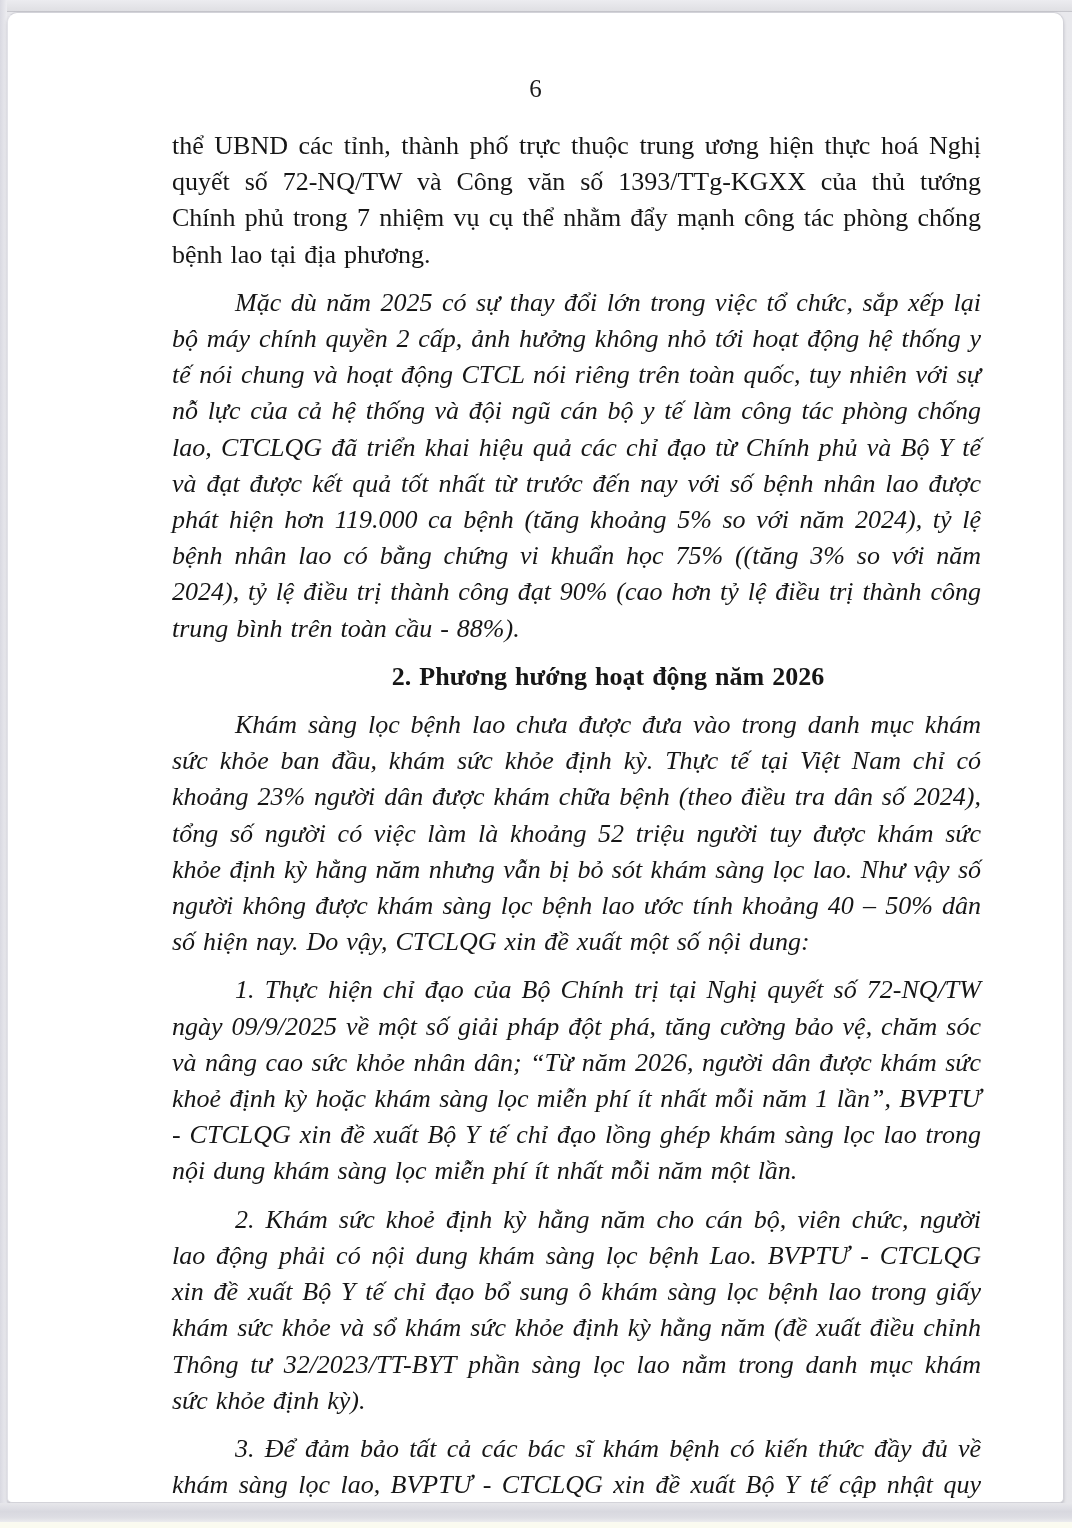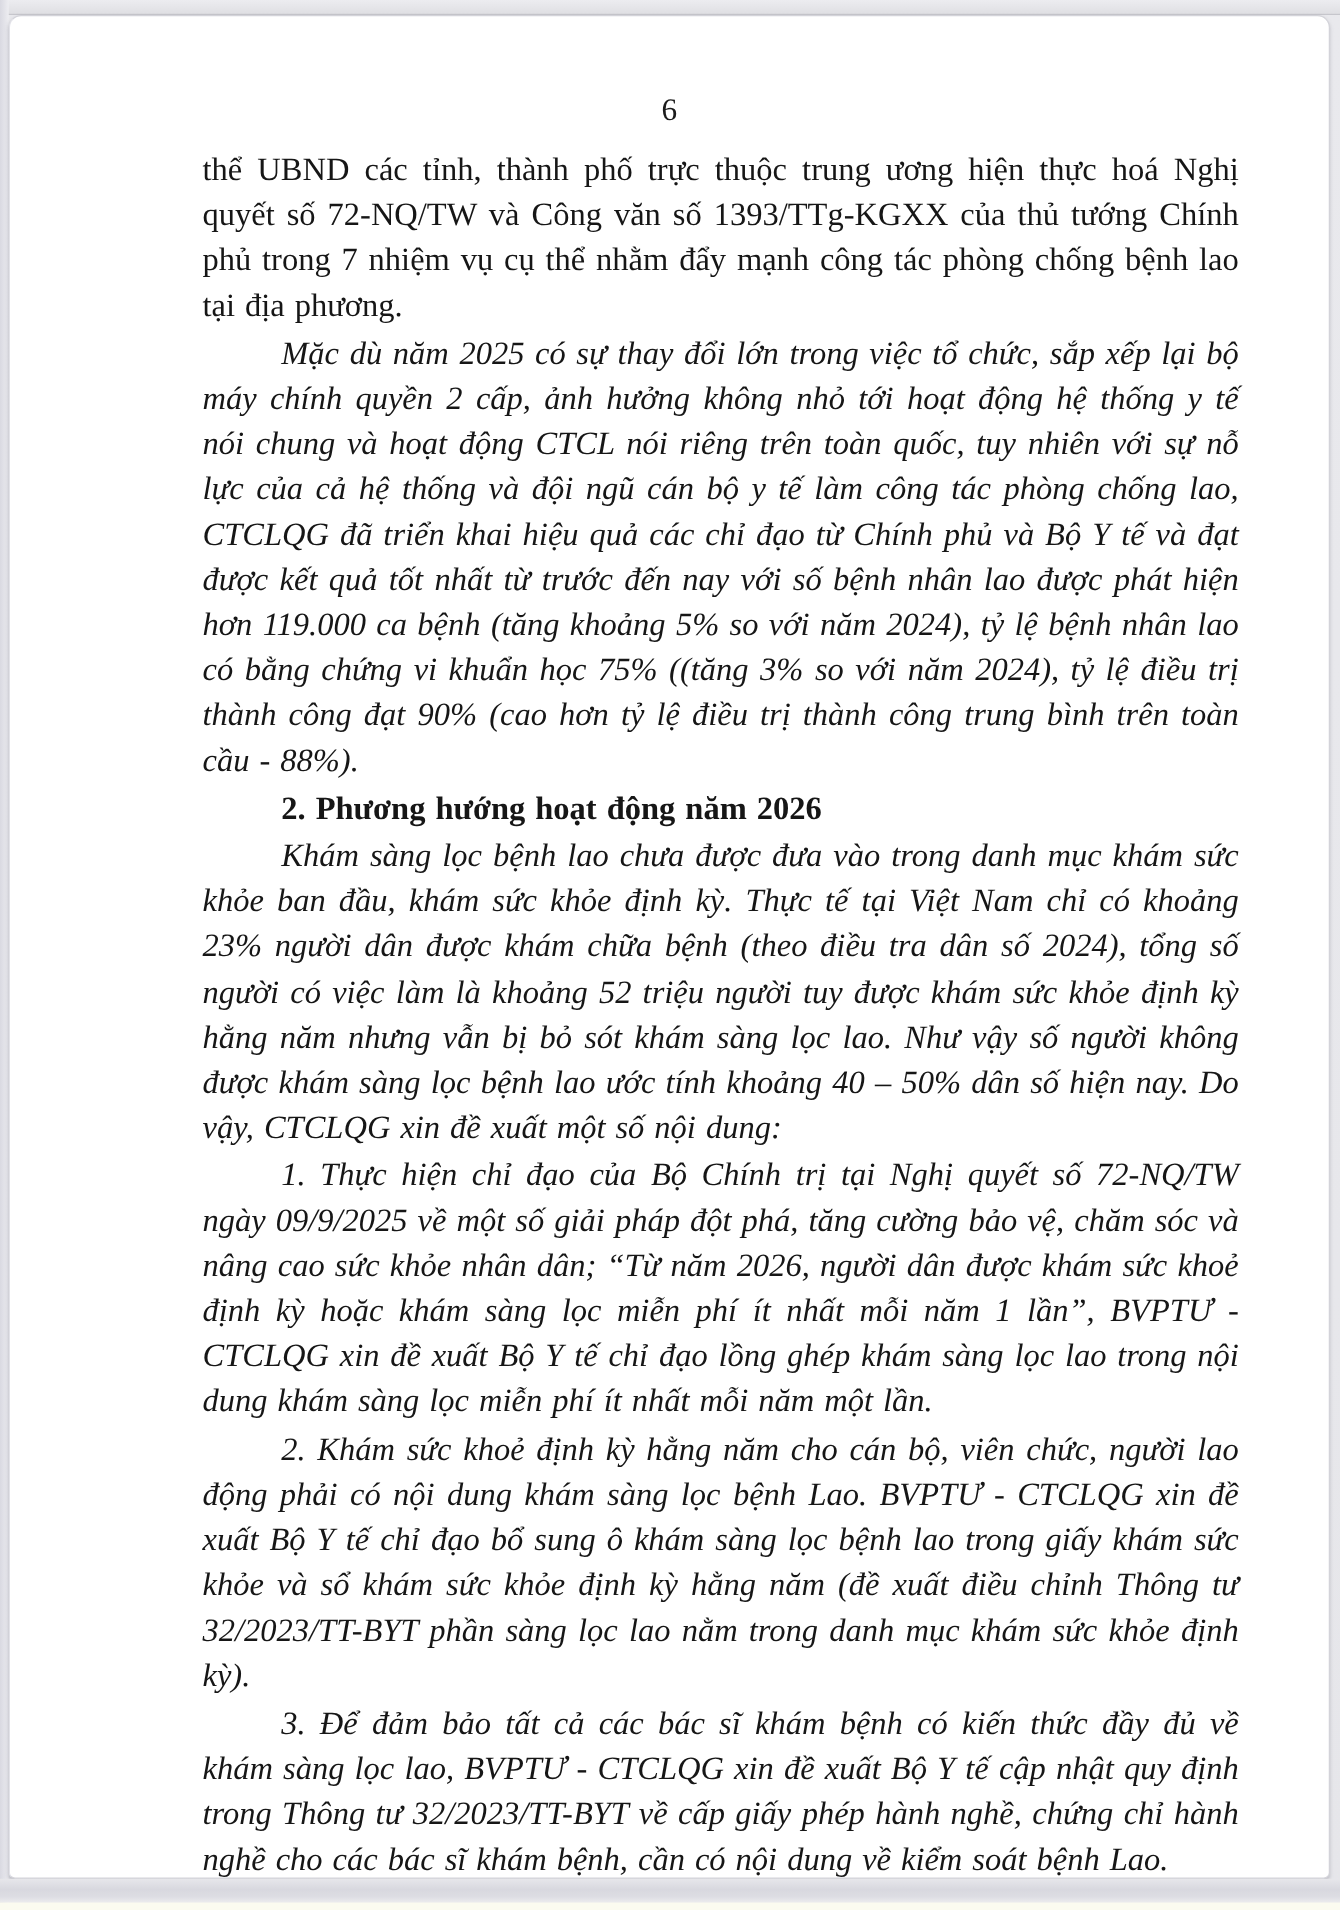--- a/index.html
+++ b/index.html
@@ -58,31 +58,31 @@
     top: 103px;
     width: 833px;
     color: #161616;
     font-size: 26px;
     line-height: 36.2px;
     text-align: justify;
     text-justify: inter-word;
     word-spacing: 1.5px;
   }
   .doc-text p {
-    margin: 2px;
+    margin: 12px;
     padding: 0;
   }
   .doc-text p.indent {
     text-indent: 63px;
     font-style: italic;
   }
   .doc-text p.heading {
     font-weight: bold;
     text-indent: 63px;
-    text-align: left;
+    text-align: center;
   }
   .bottom-band {
     position: absolute;
     left: 0; right: 0;
     top: 1503px;
     height: 19px;
     background: linear-gradient(to bottom, #e7e7eb 0, #d8d8df 45%, #dddde3 75%, #ebebee 100%);
   }
   .next-page-strip {
     position: absolute;

